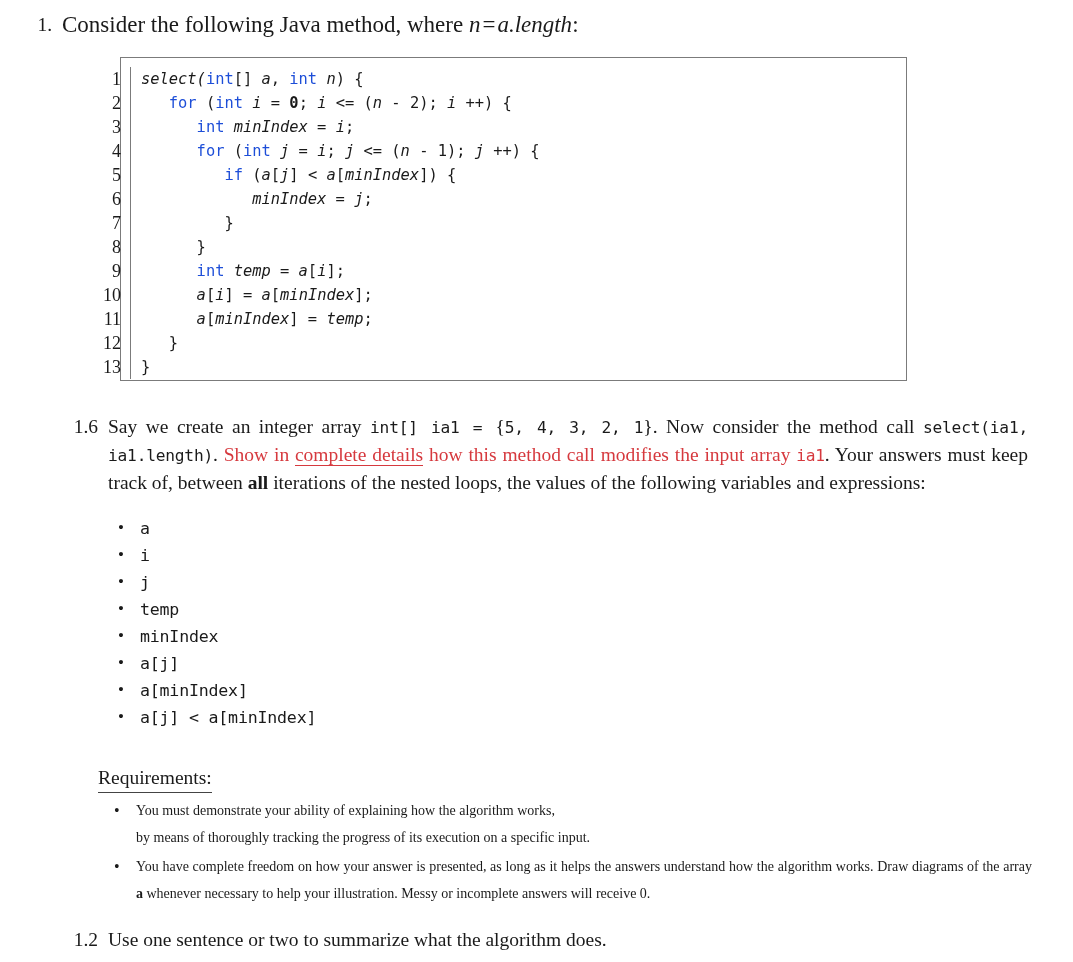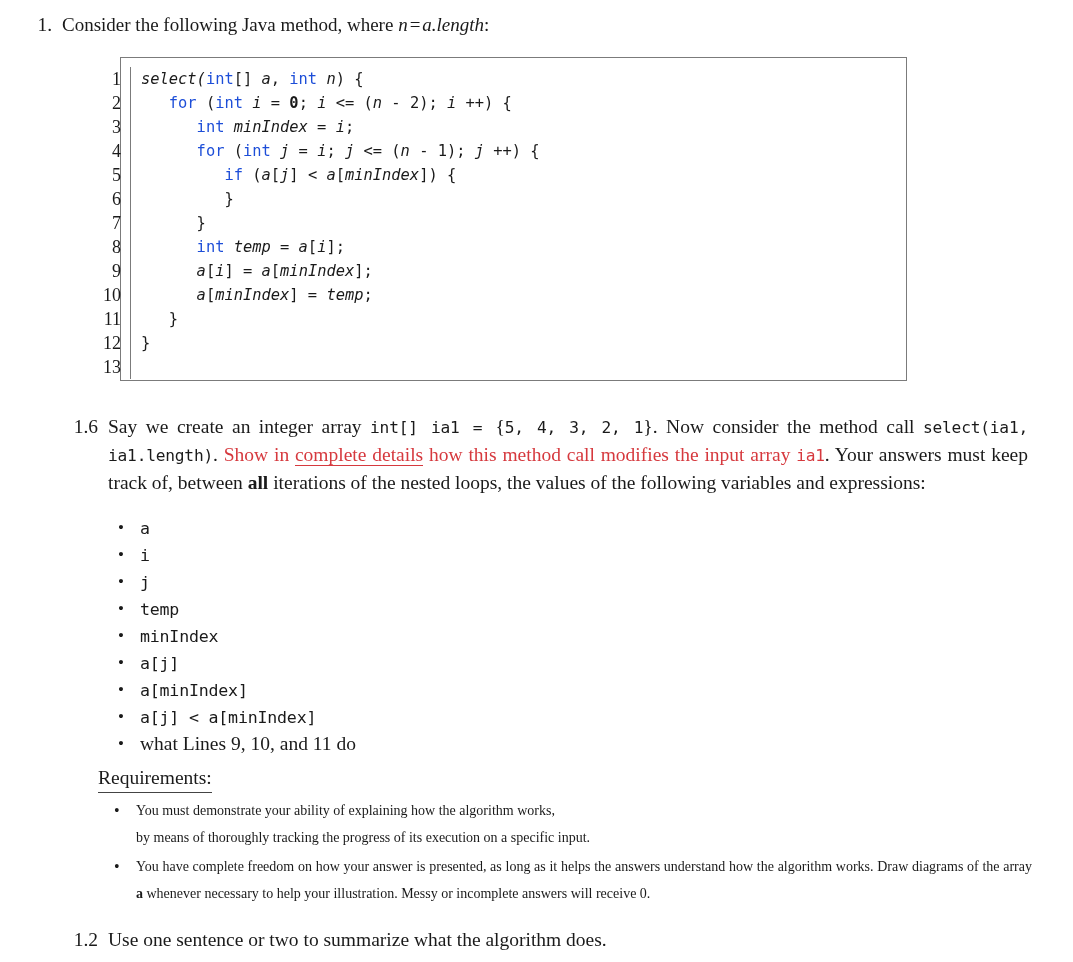--- a/index.html
+++ b/index.html
@@ -34,21 +34,21 @@
   }
   .q1-num {
     width: 52px;
     text-align: right;
     font-size: 19.5px;
     line-height: 26px;
     flex: 0 0 auto;
   }
   .q1-text {
     padding-left: 10px;
-    font-size: 19px;
+    font-size: 23px;
     line-height: 26px;
     text-align: right;
   }
   .mathvar {
     font-family: "Liberation Serif", "DejaVu Serif", serif;
     font-style: italic;
   }
   .matheq {
     font-style: normal;
     padding: 0 2px;
@@ -236,20 +236,21 @@
         <div class="ln">11</div>
         <div class="ln">12</div>
         <div class="ln">13</div>
       </div>
       <div class="code-lines">
         <div class="cl">select(<span class="kw">int</span><span class="pl">[] </span>a<span class="pl">, </span><span class="kw">int</span> n<span class="pl">) {</span></div>
         <div class="cl"><span class="pl">   </span><span class="kw">for</span><span class="pl"> (</span><span class="kw">int</span> i <span class="pl">= </span><span class="num0">0</span><span class="pl">; </span>i <span class="pl">&lt;= (</span>n<span class="pl"> - 2); </span>i <span class="pl">++) {</span></div>
         <div class="cl"><span class="pl">      </span><span class="kw">int</span> minIndex <span class="pl">= </span>i<span class="pl">;</span></div>
         <div class="cl"><span class="pl">      </span><span class="kw">for</span><span class="pl"> (</span><span class="kw">int</span> j <span class="pl">= </span>i<span class="pl">; </span>j <span class="pl">&lt;= (</span>n<span class="pl"> - 1); </span>j <span class="pl">++) {</span></div>
         <div class="cl"><span class="pl">         </span><span class="kw">if</span><span class="pl"> (</span>a<span class="pl">[</span>j<span class="pl">] &lt; </span>a<span class="pl">[</span>minIndex<span class="pl">]) {</span></div>
+        <div class="cl"><span class="pl">            </span>minIndex <span class="pl">= </span>j<span class="pl">;</span></div>
         <div class="cl"><span class="pl">         }</span></div>
         <div class="cl"><span class="pl">      }</span></div>
         <div class="cl"><span class="pl">      </span><span class="kw">int</span> temp <span class="pl">= </span>a<span class="pl">[</span>i<span class="pl">];</span></div>
         <div class="cl"><span class="pl">      </span>a<span class="pl">[</span>i<span class="pl">] = </span>a<span class="pl">[</span>minIndex<span class="pl">];</span></div>
         <div class="cl"><span class="pl">      </span>a<span class="pl">[</span>minIndex<span class="pl">] = </span>temp<span class="pl">;</span></div>
         <div class="cl"><span class="pl">   }</span></div>
         <div class="cl"><span class="pl">}</span></div>
       </div>
     </div>
   </div>
@@ -261,21 +262,20 @@
 
   <ul class="var-list">
     <li><span class="mono">a</span></li>
     <li><span class="mono">i</span></li>
     <li><span class="mono">j</span></li>
     <li><span class="mono">temp</span></li>
     <li><span class="mono">minIndex</span></li>
     <li><span class="mono">a[j]</span></li>
     <li><span class="mono">a[minIndex]</span></li>
     <li><span class="mono">a[j] &lt; a[minIndex]</span></li>
-    <li><span>what Lines 9, 10, and 11 do</span></li>
   </ul>
 
   <div class="req-title">Requirements:</div>
 
   <ul class="req-list">
     <li>
       <div class="line-nj">You must demonstrate your ability of explaining how the algorithm works,</div>
       <div class="line-nj">by means of thoroughly tracking the progress of its execution on a specific input.</div>
     </li>
     <li><span>You have complete freedom on how your answer is presented, as long as it helps the answers understand how the algorithm works. Draw diagrams of the array </span><span class="bold">a</span><span> whenever necessary to help your illustration. Messy or incomplete answers will receive 0.</span></li>

